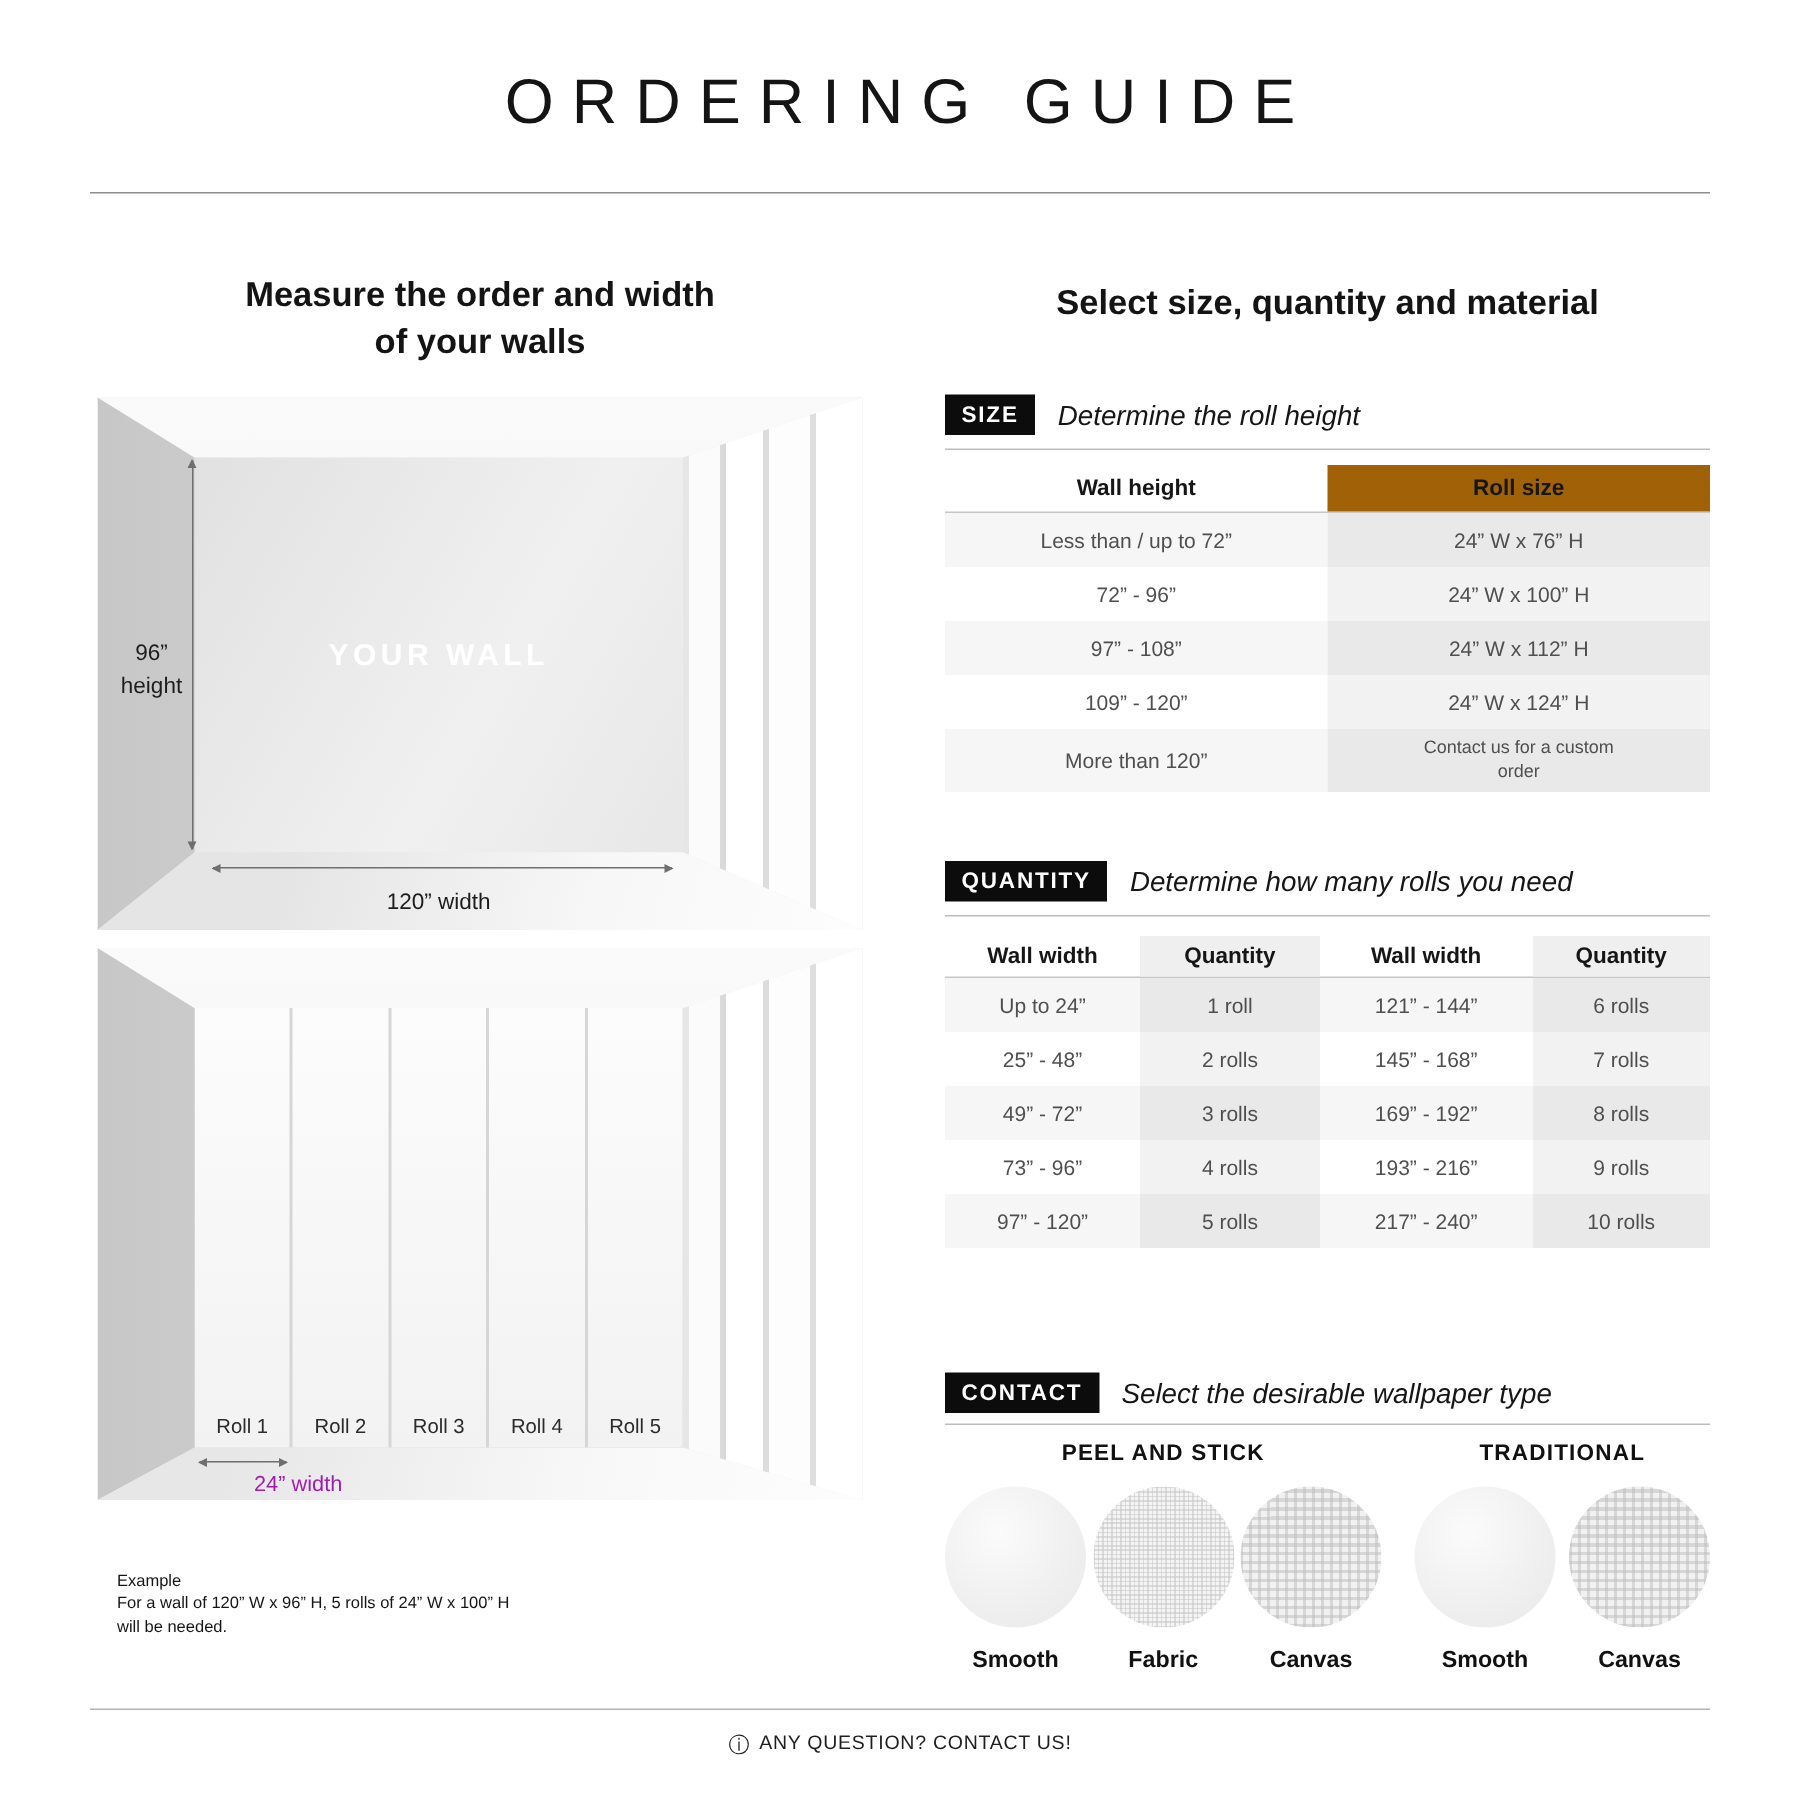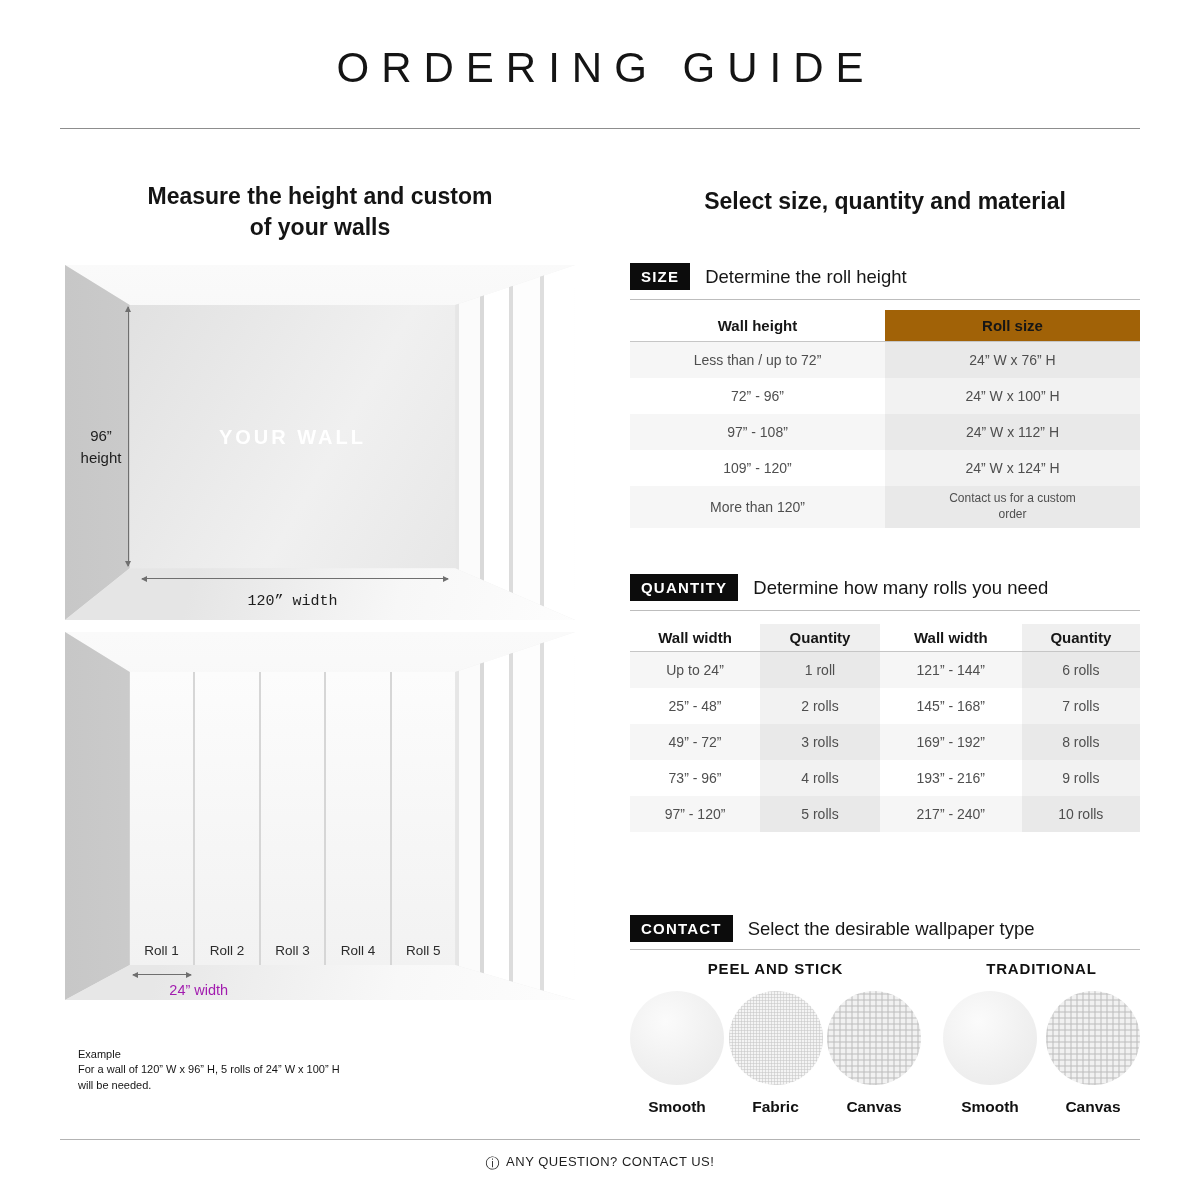--- a/index.html
+++ b/index.html
@@ -50,30 +50,30 @@
   
   .dim-v { position:absolute; left:12.3%; top:11.8%; height:73%; width:1px; background:#6f6f6f; }
   .dim-v::before { content:""; position:absolute; top:-1px; left:-2.5px; border-left:3px solid transparent; border-right:3px solid transparent; border-bottom:6px solid #6f6f6f; }
   .dim-v::after  { content:""; position:absolute; bottom:-1px; left:-2.5px; border-left:3px solid transparent; border-right:3px solid transparent; border-top:6px solid #6f6f6f; }
   .dim-h { position:absolute; height:1px; background:#6f6f6f; }
   .dim-h::before { content:""; position:absolute; left:-1px; top:-2.5px; border-top:3px solid transparent; border-bottom:3px solid transparent; border-right:6px solid #6f6f6f; }
   .dim-h::after  { content:""; position:absolute; right:-1px; top:-2.5px; border-top:3px solid transparent; border-bottom:3px solid transparent; border-left:6px solid #6f6f6f; }
   .dim-h1 { left:15%; width:60%; top:88.2%; }
   .dim-h2 { left:13.4%; width:11.4%; top:93%; }
   .height-label { position:absolute; left:6px; top:45%; width:60px; text-align:center; font-size:15px; color:#1d1d1d; line-height:1.5; }
-  .width-label1 { position:absolute; left:12.7%; width:63.8%; top:92.3%; text-align:center; font-size:15px; color:#1d1d1d;font-family:Liberation Mono, monospace; }
+  .width-label1 { position:absolute; left:12.7%; width:63.8%; top:92.3%; text-align:center; font-size:15px; color:#1d1d1d; }
   .width-label2 { position:absolute; left:6.5%; width:25.5%; top:95%; text-align:right; font-size:14.5px; color:#a21caf; }
 
   
   .example { position:absolute; left:78px; top:1047px; font-size:11px; color:#151515; line-height:1.4; }
 
   
   .section-head { position:absolute; left:630px; display:flex; align-items:center; gap:15px; }
   .badge { background:#0c0c0c; color:#fff; font-weight:700; font-size:15px; letter-spacing:1.2px; padding:5px 11px; }
-  .section-sub { font-size:18.5px; color:#161616; }
+  .section-sub { font-size:18.5px; color:#161616;font-style:italic; }
   .size-head { top:263px; } .qty-head { top:574px; } .mat-head { top:915px; }
   .rule-col { position:absolute; left:630px; width:510px; height:1px; background:#bdbdbd; }
   .size-rule { top:299px; } .qty-rule { top:610px; } .mat-rule { top:949px; }
 
   
   .table { position:absolute; left:630px; width:510px; }
   .thead, .trow { display:flex; }
   .thead { border-bottom:1px solid #c6c6c6; }
   .cell { display:flex; align-items:center; justify-content:center; text-align:center;
     font-size:14px; color:#4f4f4f; }
@@ -125,21 +125,21 @@
 </style>
 </head>
 <body>
 
 <div class="page">
 
   <h1 class="page-title">ORDERING GUIDE</h1>
   <div class="rule-full rule-title"></div>
 
   <h2 class="col-heading left-heading">
-    <span>Measure the height and custom</span><br>
+    <span>Measure the order and width</span><br>
     <span>of your walls</span>
   </h2>
 
   <div class="room room1">
     <div class="r-layer r-ceiling"></div>
     <div class="r-layer r-leftwall"></div>
     <div class="r-window"></div>
     <div class="r-layer r-floor"></div>
     <div class="r-backwall">
       <div class="your-wall">YOUR WALL</div>

